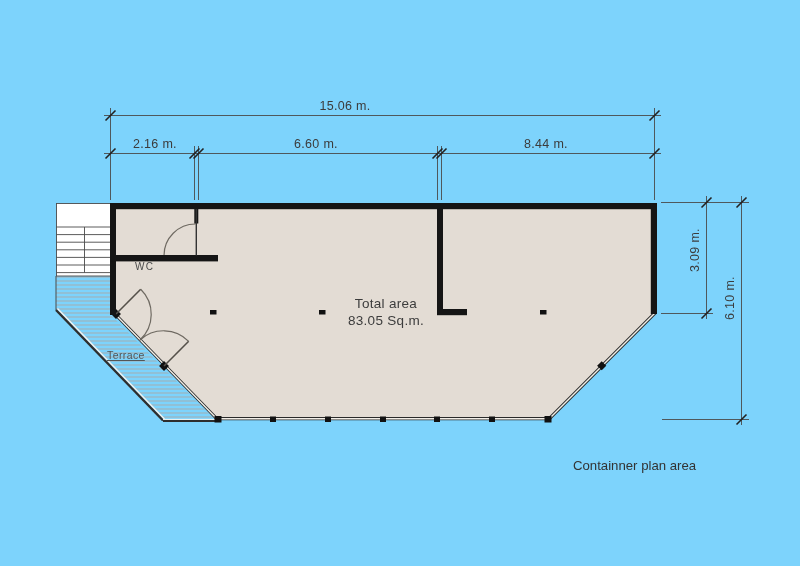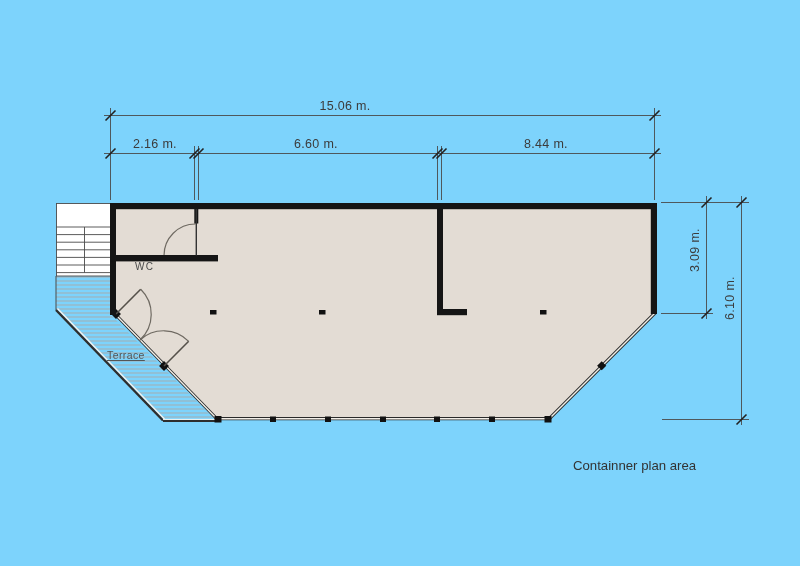--- a/index.html
+++ b/index.html
@@ -144,19 +144,21 @@
 
   <div class="lbl center dim-label" style="left:506px;top:137px;width:80px;">8.44 m.</div>
 
   <div class="lbl center dim-label rot" style="left:660px;top:243px;width:70px;">3.09 m.</div>
 
   <div class="lbl center dim-label rot" style="left:695px;top:291px;width:70px;">6.10 m.</div>
 
   <div class="lbl wc-label" style="left:135px;top:220px;">WC</div>
 
   <div class="lbl center area-label" style="left:315px;top:296px;width:142px;">
+    <div>Total area</div>
+    <div>83.05 Sq.m.</div>
   </div>
 
   <div class="lbl terrace-label" style="left:107px;top:348px;text-decoration:underline;">Terrace</div>
 
   <div class="lbl caption" style="left:573px;top:459px;">Containner plan area</div>
 
 </div>
 
 </body></html>

